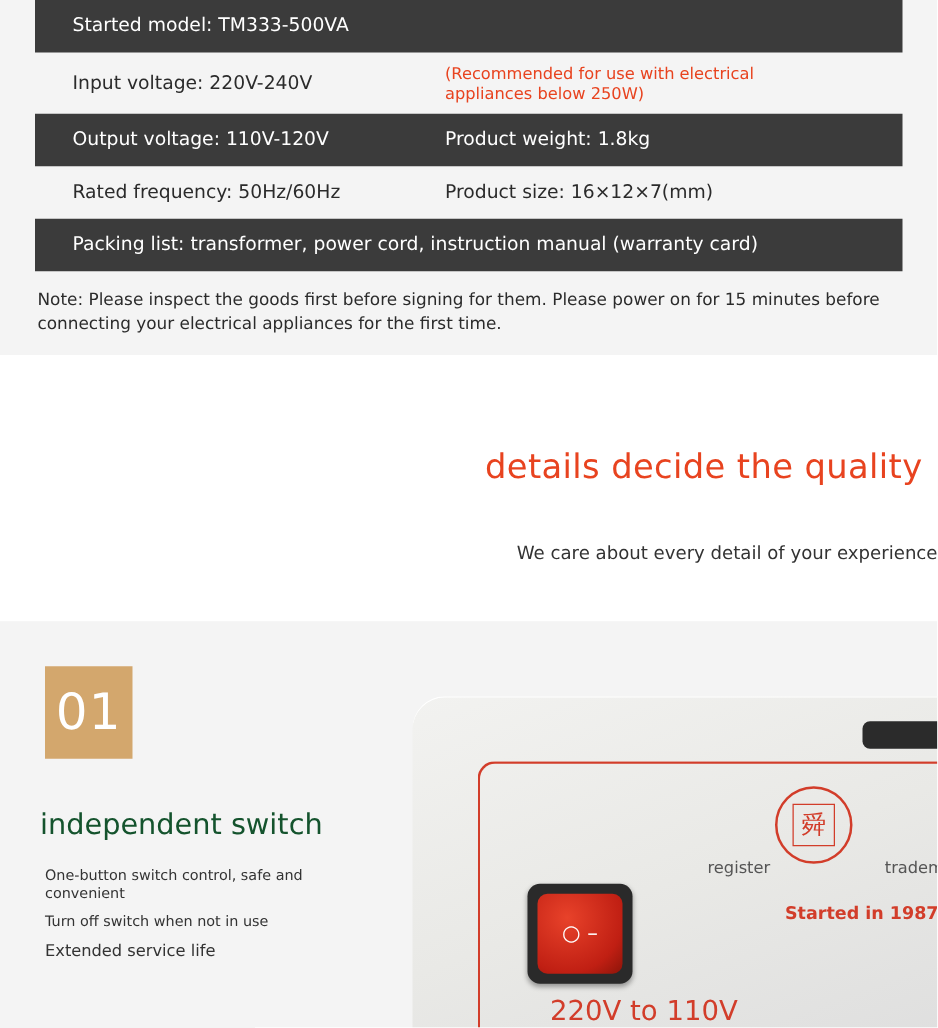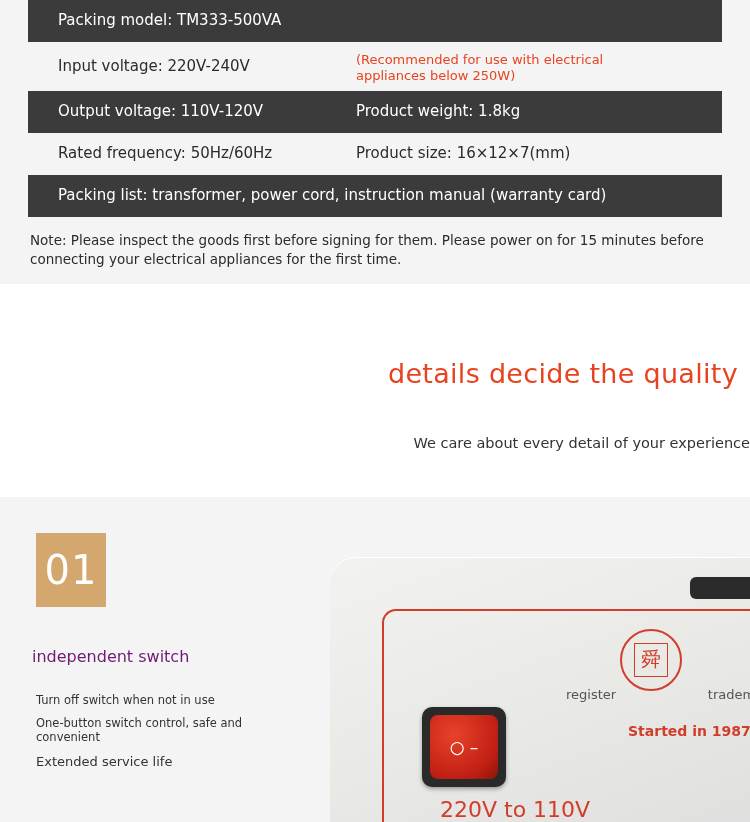--- a/index.html
+++ b/index.html
@@ -117,22 +117,22 @@
     display: flex;
     align-items: center;
     justify-content: center;
     font-size: 40px;
     letter-spacing: 1px;
   }
   .feature-title {
     position: absolute;
     left: 32px;
     top: 150px;
-    font-size: 16px;
-    color: #701a75;
+    font-size: 23px;
+    color: #14532d;
   }
   .feature-list {
     position: absolute;
     left: 36px;
     top: 196px;
     width: 230px;
     color: #333333;
   }
   .feature-list li {
     list-style: none;
@@ -253,21 +253,21 @@
 </style>
 </head>
 <body>
 
 <div class="page">
 
   <section class="spec-section">
     <div class="spec-table">
 
       <div class="spec-row dark">
-        <div class="spec-cell spec-col-a">Packing model: TM333-500VA</div>
+        <div class="spec-cell spec-col-a">Started model: TM333-500VA</div>
       </div>
 
       <div class="spec-row light">
         <div class="spec-cell spec-col-a">Input voltage: 220V-240V</div>
         <div class="spec-cell c2 spec-note-red">(Recommended for use with electrical appliances below 250W)</div>
       </div>
 
       <div class="spec-row dark">
         <div class="spec-cell spec-col-a">Output voltage: 110V-120V</div>
         <div class="spec-cell c2">Product weight: 1.8kg</div>
@@ -294,22 +294,22 @@
     <div class="quality-sub">We care about every detail of your experience</div>
   </section>
 
   <section class="feature">
 
     <div class="num-box">01</div>
 
     <div class="feature-title">independent switch</div>
 
     <ul class="feature-list">
+      <li>One-button switch control, safe and convenient</li>
       <li>Turn off switch when not in use</li>
-      <li>One-button switch control, safe and convenient</li>
       <li class="big">Extended service life</li>
     </ul>
 
     <div class="photo">
       <div class="device-body">
         <div class="device-top-tab"></div>
         <div class="red-line"></div>
 
         <div class="switch-outer">
           <div class="switch-inner">○ –</div>

